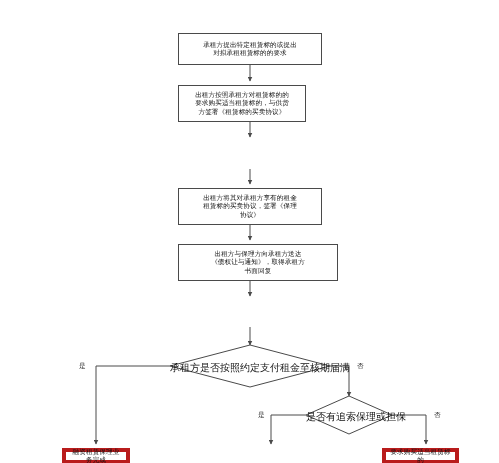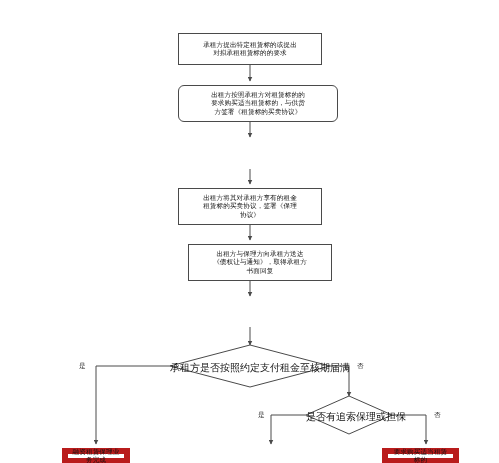--- a/index.html
+++ b/index.html
@@ -33,21 +33,21 @@
     line-height: 1.28;
     letter-spacing: 0.1px;
     padding: 2px 4px;
     color: #111111;
   }
   .node.process {
     font-size: 6.6px;
   }
   .node.terminal {
     font-size: 6.6px;
-    border: 6px solid #b91c1c;
+    border: 4px solid #b91c1c;
   }
   .node-text {
     display: block;
     width: 100%;
     white-space: pre-line;
   }
   
   .diamond-wrap {
     position: absolute;
   }
@@ -121,34 +121,34 @@
     <path class="wire" d="M 306 394 L 271 394 L 271 423" marker-end="url(#ah)"></path>
 
     <path class="wire" d="M 392 394 L 426 394 L 426 423" marker-end="url(#ah)"></path>
   </svg>
 
   <div class="node process" style="left:178px; top:12px; width:144px; height:32px;">
     <span class="node-text">承租方提出特定租赁标的或提出
 对拟承租租赁标的的要求</span>
   </div>
 
-  <div class="node process" style="left:178px; top:64px; width:160px; height:37px;border-radius:6px;">
+  <div class="node process" style="left:178px; top:64px; width:128px; height:37px;">
     <span class="node-text">出租方按照承租方对租赁标的的
 要求购买适当租赁标的，与供货
 方签署《租赁标的买卖协议》</span>
   </div>
 
 
   <div class="node process" style="left:178px; top:167px; width:144px; height:37px;">
     <span class="node-text">出租方将其对承租方享有的租金
 租赁标的买卖协议，签署《保理
 协议》</span>
   </div>
 
-  <div class="node process" style="left:188px; top:223px; width:144px; height:37px;">
+  <div class="node process" style="left:178px; top:223px; width:160px; height:37px;">
     <span class="node-text">出租方与保理方向承租方送达
 《债权让与通知》，取得承租方
 书面回复</span>
   </div>
 
 
   <div class="diamond-wrap" style="left:170px; top:324px; width:160px; height:42px;">
     <svg width="160" height="42" viewBox="0 0 160 42">
       <polygon points="80,0 160,21 80,42 0,21" fill="#ffffff" stroke="#4a4a4a" stroke-width="1"></polygon>
     </svg>

